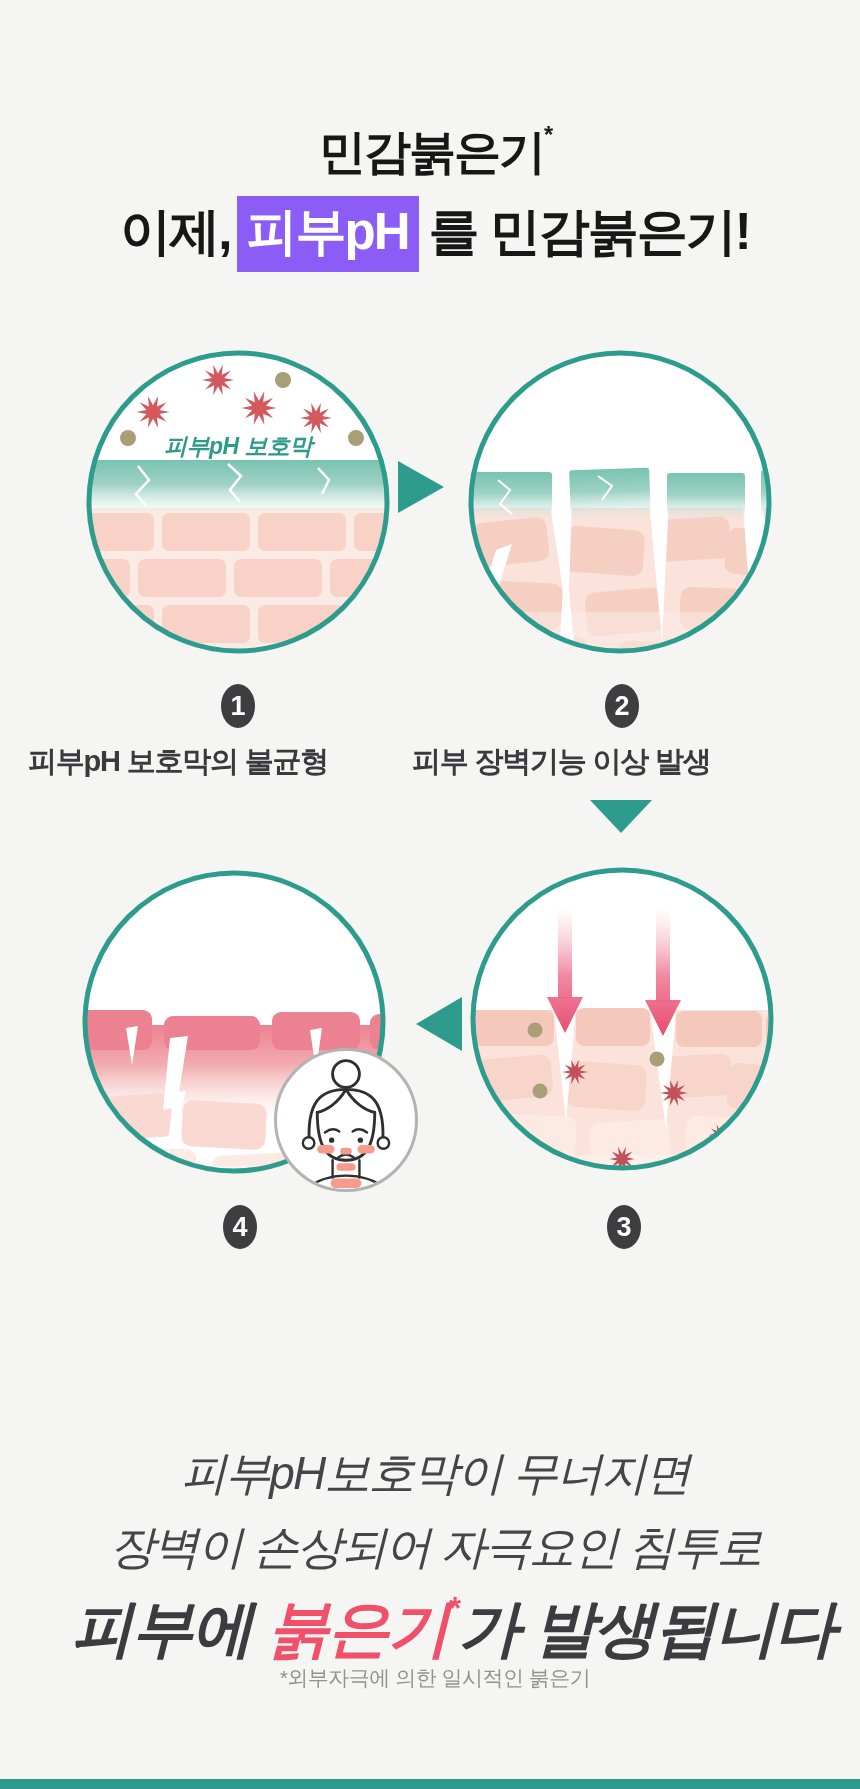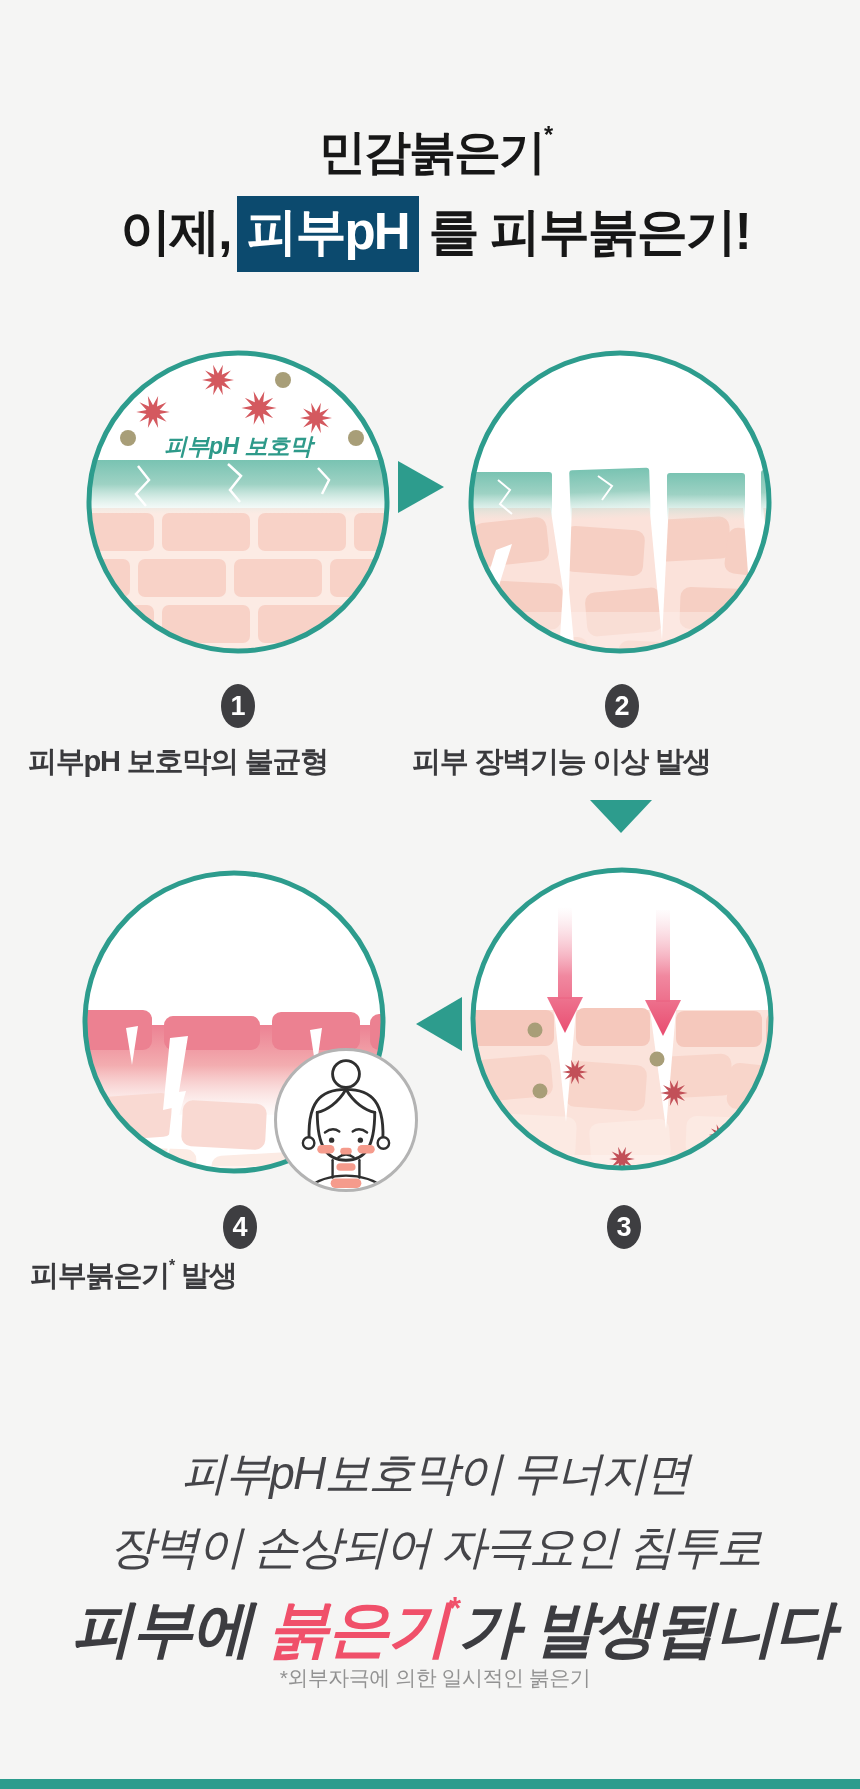--- a/index.html
+++ b/index.html
@@ -5,21 +5,21 @@
   html,body{margin:0;padding:0;background:#dcdcdc;}
   .canvas{position:relative;width:860px;height:1789px;background:#f5f5f4;overflow:hidden;
           font-family:"Liberation Sans",sans-serif;margin:0 auto;padding-left:10px;}
 
   
   .title1{position:absolute;top:126px;left:0;width:100%;text-align:center;
           font-size:47px;font-weight:800;color:#171717;letter-spacing:-2px;line-height:1.1;}
   .title1 .sup{font-size:0.5em;vertical-align:top;position:relative;top:-3px;}
   .title2{position:absolute;top:196px;left:0;width:100%;text-align:center;
           font-size:51px;font-weight:800;color:#171717;letter-spacing:-2px;line-height:1.3;}
-  .hl{display:inline-block;background:#0c4a6e;color:#ffffff;padding:3px 10px 7px;margin:0 10px 0 6px;}
+  .hl{display:inline-block;background:#8b5cf6;color:#ffffff;padding:3px 10px 7px;margin:0 10px 0 6px;}
 
   
   .skin-circle{position:absolute;width:304px;height:304px;font-style:italic;}
   .skin-circle svg{display:block;width:100%;height:100%;}
   #c1{left:86px;top:350px;}
   #c2{left:468px;top:350px;}
   #c4{left:82px;top:870px;}
   #c3{left:470px;top:867px;}
 
   
@@ -83,21 +83,21 @@
         <stop offset="1" stop-color="#f9dcd6" stop-opacity="0.1"></stop>
       </linearGradient>
       <g id="burst">
         <polygon fill="currentColor" points="16,0 6.2,2 12.9,9.4 3.8,5.3 4.9,15.2 0,6.5 -4.9,15.2 -3.8,5.3 -12.9,9.4 -6.2,2 -16,0 -6.2,-2 -12.9,-9.4 -3.8,-5.3 -4.9,-15.2 0,-6.5 4.9,-15.2 3.8,-5.3 12.9,-9.4 6.2,-2"></polygon>
       </g>
     </defs>
   </svg>
 
   <div class="title1"><span>민감붉은기</span><span class="sup">*</span></div>
 
-  <div class="title2"><span>이제,</span><span class="hl">피부pH</span><span>를 피부붉은기!</span></div>
+  <div class="title2"><span>이제,</span><span class="hl">피부pH</span><span>를 민감붉은기!</span></div>
 
   <div class="skin-circle" id="c1">
     <svg viewBox="0 0 304 304">
       <defs>
           <clipPath id="clipC1">
             <circle cx="152" cy="152" r="149"></circle>
           </clipPath>
         </defs>
       <circle cx="152" cy="152" r="149" fill="#ffffff"></circle>
       <g clip-path="url(#clipC1)">
@@ -320,21 +320,20 @@
   <div class="arrow arrow-down"></div>
   <div class="arrow arrow-left"></div>
 
   <div class="badge" id="badge1">1</div>
   <div class="badge" id="badge2">2</div>
   <div class="badge" id="badge3">3</div>
   <div class="badge" id="badge4">4</div>
 
   <div class="caption" id="cap1">피부pH 보호막의 불균형</div>
   <div class="caption" id="cap2">피부 장벽기능 이상 발생</div>
-  <div class="caption" id="cap4"><span>피부붉은기</span><span class="sup">*</span><span> 발생</span></div>
 
   <div class="bt" id="bt1">피부pH보호막이 무너지면</div>
   <div class="bt" id="bt2">장벽이 손상되어 자극요인 침투로</div>
   <div class="bt" id="bt3"><span>피부에 </span><span class="pink">붉은기</span><span class="sup pink">*</span><span>가 발생됩니다</span></div>
 
   <div class="footnote">*외부자극에 의한 일시적인 붉은기</div>
 
   <div class="bottombar"></div>
 </div>
 

